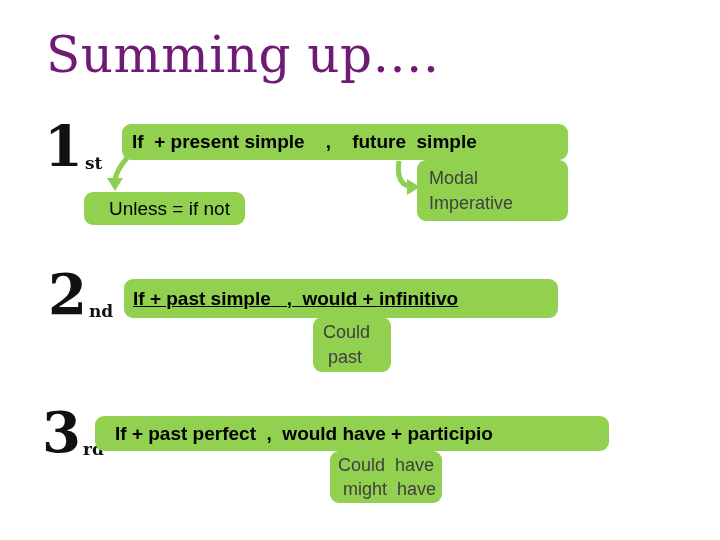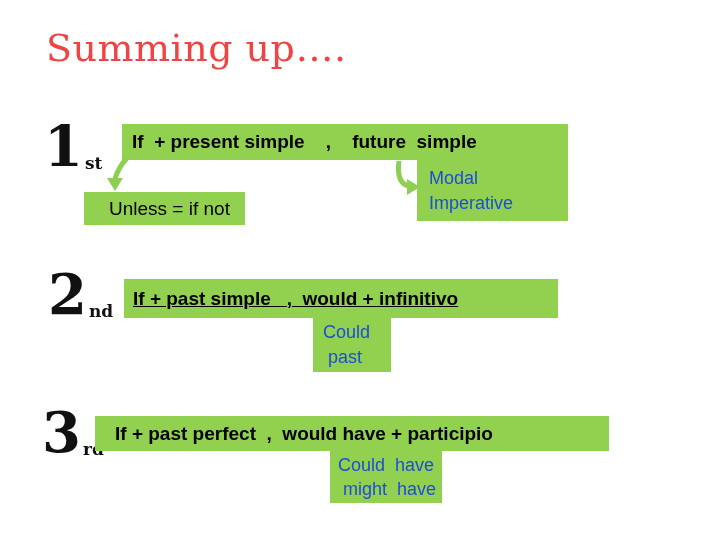--- a/index.html
+++ b/index.html
@@ -8,46 +8,47 @@
     background:#ffffff;
     font-family:"Liberation Sans", sans-serif;
     color:#000;
   }
   .slide{position:absolute;inset:0;background:var(--bg,#fff);}
 
   
   .title{
     position:absolute;left:46px;top:28px;
     font-family:"DejaVu Serif","Liberation Serif",serif;
-    font-size:38px;line-height:1.1;color:#ef4444;
+    font-size:50px;line-height:1.1;color:#701a75;
     letter-spacing:0.5px;white-space:pre;
   }
 
   
   .ordinal{
     position:absolute;
     font-family:"DejaVu Serif","Liberation Serif",serif;
     font-weight:bold;color:#111;
     display:flex;align-items:flex-end;
   }
   .ordinal .num{font-size:56px;line-height:1;}
   .ordinal .suffix{font-size:17px;line-height:1;margin-left:2px;margin-bottom:2px;}
 
   
   .gbox{
     position:absolute;background:var(--green,#92d050);
     display:flex;align-items:center;
     box-sizing:border-box;
+    border-radius:9px;
   }
   .formula{
     font-weight:bold;font-size:19px;white-space:pre;color:#000;
   }
   .plain{font-size:19px;white-space:pre;color:#000;}
   .stack{flex-direction:column;align-items:flex-start;justify-content:center;}
-  .stack .line{font-size:18px;line-height:1.35;white-space:pre;color:#1d4ed8;}
+  .stack .line{font-size:18px;line-height:1.35;white-space:pre;color:#404040;}
 
   #bar1{left:122px;top:124px;width:446px;height:36px;padding-left:10px;}
   #modalbox{left:417px;top:160px;width:151px;height:61px;padding-left:12px;}
   #unlessbox{left:84px;top:192px;width:161px;height:33px;padding-left:25px;}
 
   #bar2{left:124px;top:279px;width:434px;height:39px;padding-left:9px;text-decoration:underline;}
   #couldbox{left:313px;top:317px;width:78px;height:55px;padding-left:10px;}
 
   #bar3{left:95px;top:416px;width:514px;height:35px;padding-left:20px;}
   #couldhavebox{left:330px;top:451px;width:112px;height:52px;padding-left:8px;}

